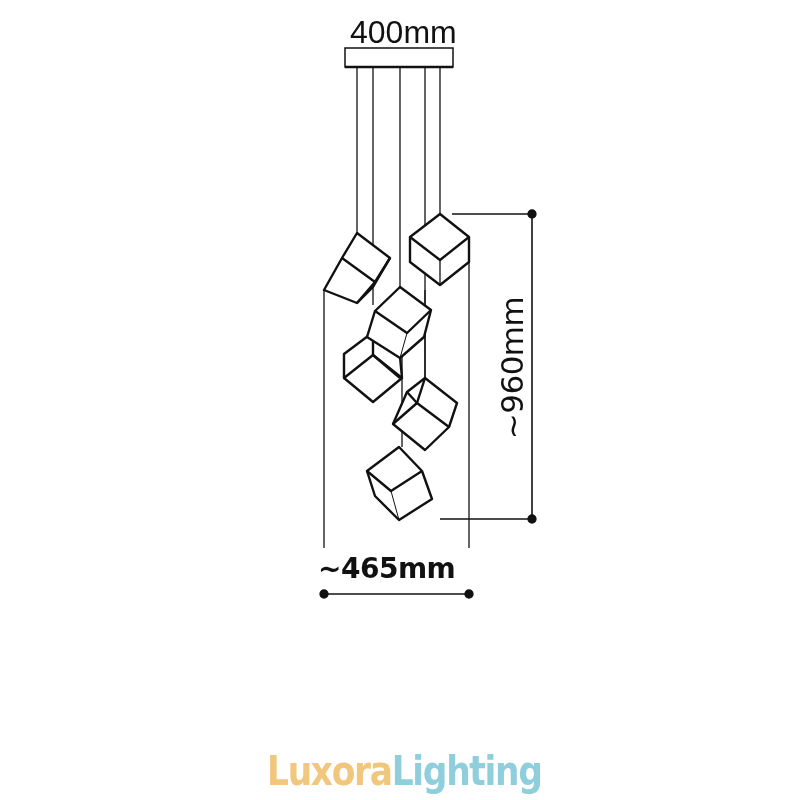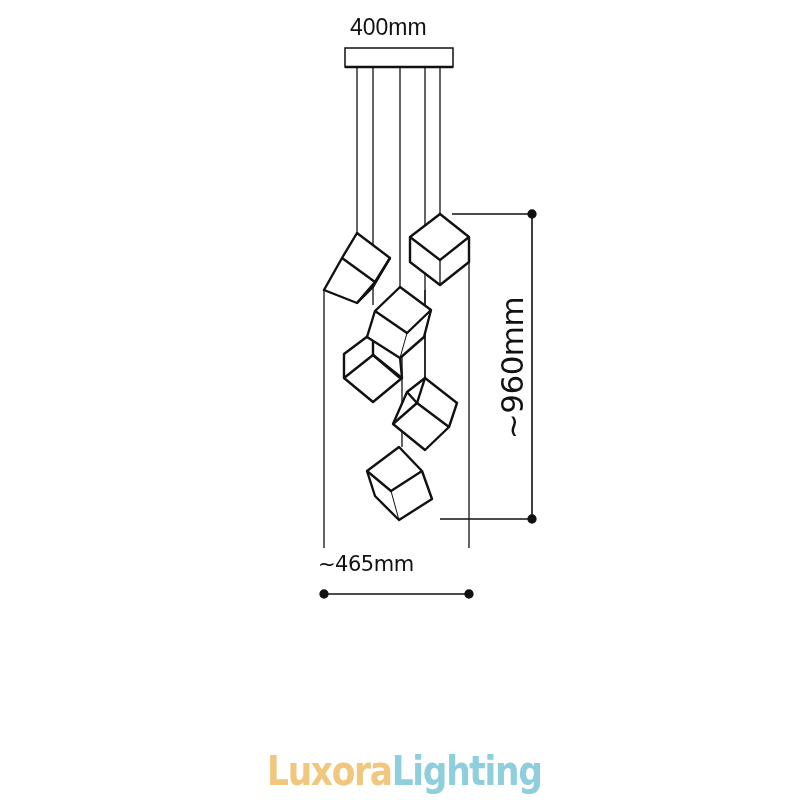--- a/index.html
+++ b/index.html
@@ -1,20 +1,20 @@
 <!DOCTYPE html>
 <html><head>
   <meta charset="utf-8">
   <style>
     html, body { margin: 0; padding: 0; background: #ffffff; }
     body { width: 800px; height: 800px; position: relative; overflow: hidden; font-family: "DejaVu Sans", sans-serif; }
     #drawing { position: absolute; left: 0; top: 0; width: 800px; height: 800px; }
     .dim-label { position: absolute; color: #111; white-space: nowrap; }
-    #label-top { left: 350px; top: 14px; font-size: 23px; font-family: "Liberation Sans", sans-serif; letter-spacing: 0px; }
-    #label-width { left: 318px; top: 552px; font-size: 21px; font-family: "DejaVu Sans", sans-serif; font-weight: 400; letter-spacing: -0.5px; }
+    #label-top { left: 350px; top: 14px; font-size: 32px; font-family: "Liberation Sans", sans-serif; letter-spacing: 0px; }
+    #label-width { left: 318px; top: 552px; font-size: 28px; font-family: "DejaVu Sans", sans-serif; font-weight: 700; letter-spacing: -0.5px; }
     #label-height { left: 512px; top: 368px; font-size: 31px; font-family: "DejaVu Sans", sans-serif; transform: translate(-50%, -50%) rotate(-90deg); transform-origin: center; letter-spacing: -0.5px; }
     #brand { position: absolute; left: 267px; top: 748px; font-family: "DejaVu Sans", sans-serif; font-size: 40px; font-weight: bold; letter-spacing: -1.5px; transform: scaleX(0.86); transform-origin: left top; }
     #brand .b1 { color: #f0c77c; }
     #brand .b2 { color: #8fcedd; }
   </style>
 </head>
 <body>
 
 <svg id="drawing" viewBox="0 0 800 800" xmlns="http://www.w3.org/2000/svg">
 

